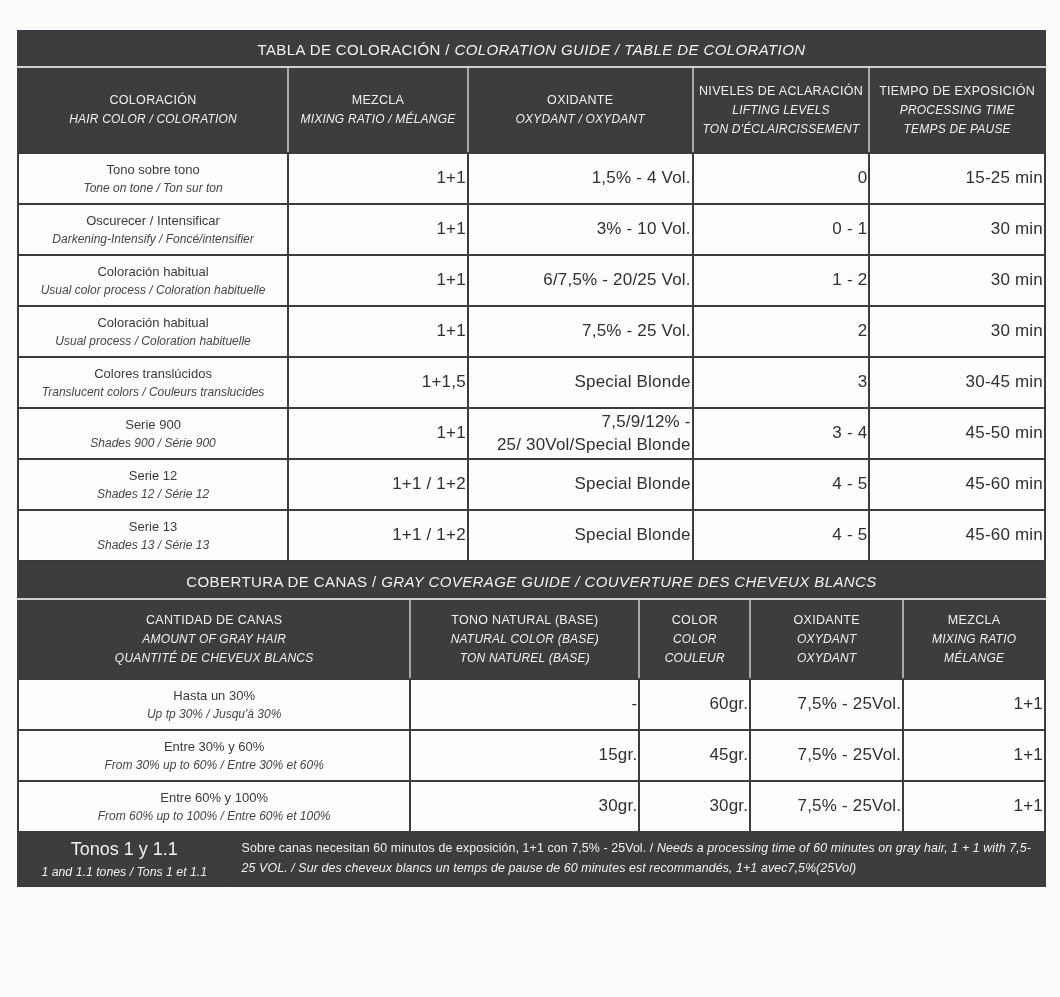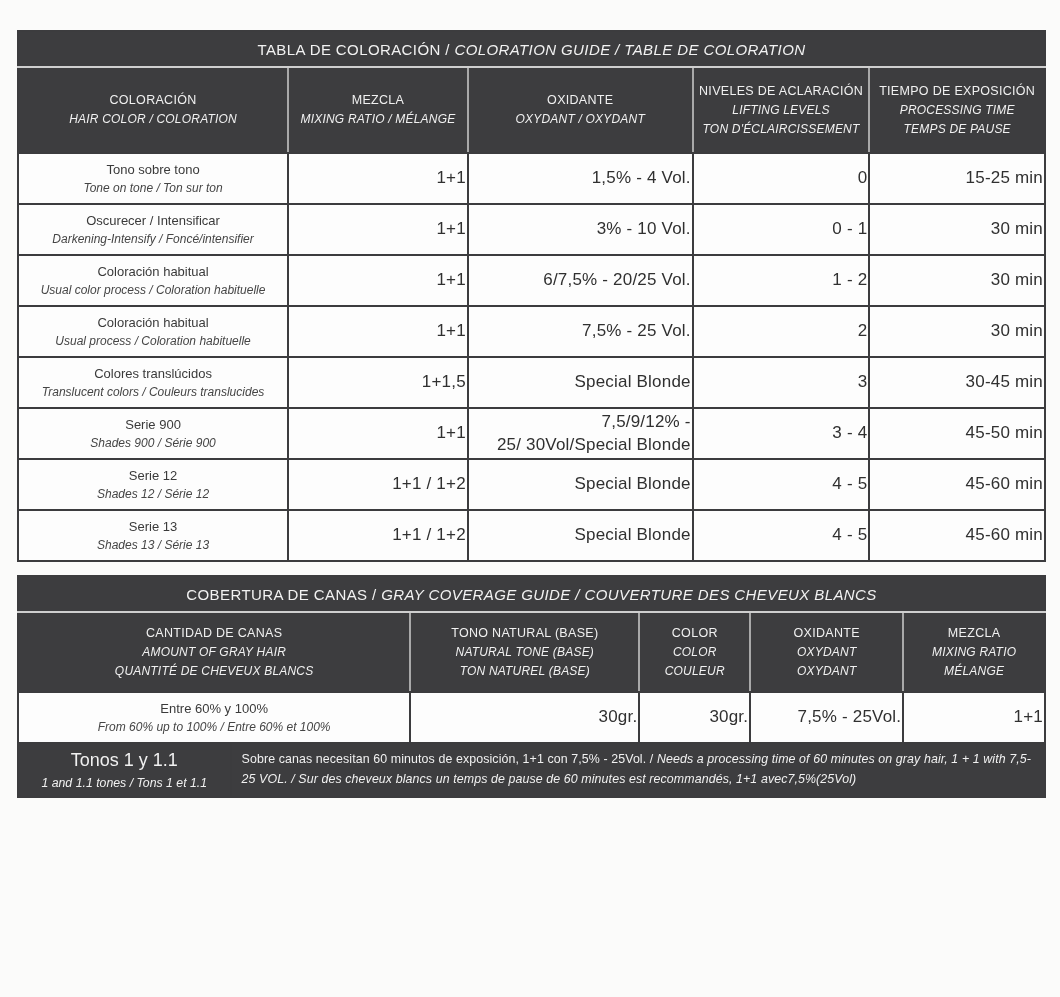--- a/index.html
+++ b/index.html
@@ -12,21 +12,21 @@
   }
   .page { padding: 30px 15px 0 17px; }
 
   table.guide {
     width: 1029px;
     border-collapse: collapse;
     table-layout: fixed;
     border: 2px solid #3c3c3e;
     background: #fdfdfd;
   }
-  table.guide.first { margin-bottom: 13px; border-radius: 6px; }
+  table.guide.first { margin-bottom: 0; border-radius: 6px; }
 
   
   th.title-bar {
     background: #3d3d3f;
     color: #f2f2f2;
     font-weight: normal;
     font-size: 15px;
     letter-spacing: .4px;
     height: 32px;
     text-align: center;
@@ -230,41 +230,61 @@
         <th class="title-bar" colspan="6"><span>COBERTURA DE CANAS / </span><span class="it">GRAY COVERAGE GUIDE / COUVERTURE DES CHEVEUX BLANCS</span></th>
       </tr>
       <tr class="hdr">
         <th colspan="2">
           <div class="h1">CANTIDAD DE CANAS</div>
           <div class="h2">AMOUNT OF GRAY HAIR</div>
           <div class="h2">QUANTITÉ DE CHEVEUX BLANCS</div>
         </th>
         <th>
           <div class="h1">TONO NATURAL (BASE)</div>
-          <div class="h2">NATURAL TONE (BASE)</div>
+          <div class="h2">NATURAL COLOR (BASE)</div>
           <div class="h2">TON NATUREL (BASE)</div>
         </th>
         <th>
           <div class="h1">COLOR</div>
           <div class="h2">COLOR</div>
           <div class="h2">COULEUR</div>
         </th>
         <th>
           <div class="h1">OXIDANTE</div>
           <div class="h2">OXYDANT</div>
           <div class="h2">OXYDANT</div>
         </th>
         <th>
           <div class="h1">MEZCLA</div>
           <div class="h2">MIXING RATIO</div>
           <div class="h2">MÉLANGE</div>
         </th>
       </tr>
     </thead>
     <tbody>
+      <tr>
+        <td class="name" colspan="2">
+          <div class="n1">Hasta un 30%</div>
+          <div class="n2">Up tp 30% / Jusqu'à 30%</div>
+        </td>
+        <td class="val">-</td>
+        <td class="val">60gr.</td>
+        <td class="val">7,5% - 25Vol.</td>
+        <td class="val">1+1</td>
+      </tr>
+      <tr>
+        <td class="name" colspan="2">
+          <div class="n1">Entre 30% y 60%</div>
+          <div class="n2">From 30% up to 60% / Entre 30% et 60%</div>
+        </td>
+        <td class="val">15gr.</td>
+        <td class="val">45gr.</td>
+        <td class="val">7,5% - 25Vol.</td>
+        <td class="val">1+1</td>
+      </tr>
       <tr>
         <td class="name" colspan="2">
           <div class="n1">Entre 60% y 100%</div>
           <div class="n2">From 60% up to 100% / Entre 60% et 100%</div>
         </td>
         <td class="val">30gr.</td>
         <td class="val">30gr.</td>
         <td class="val">7,5% - 25Vol.</td>
         <td class="val">1+1</td>
       </tr>

